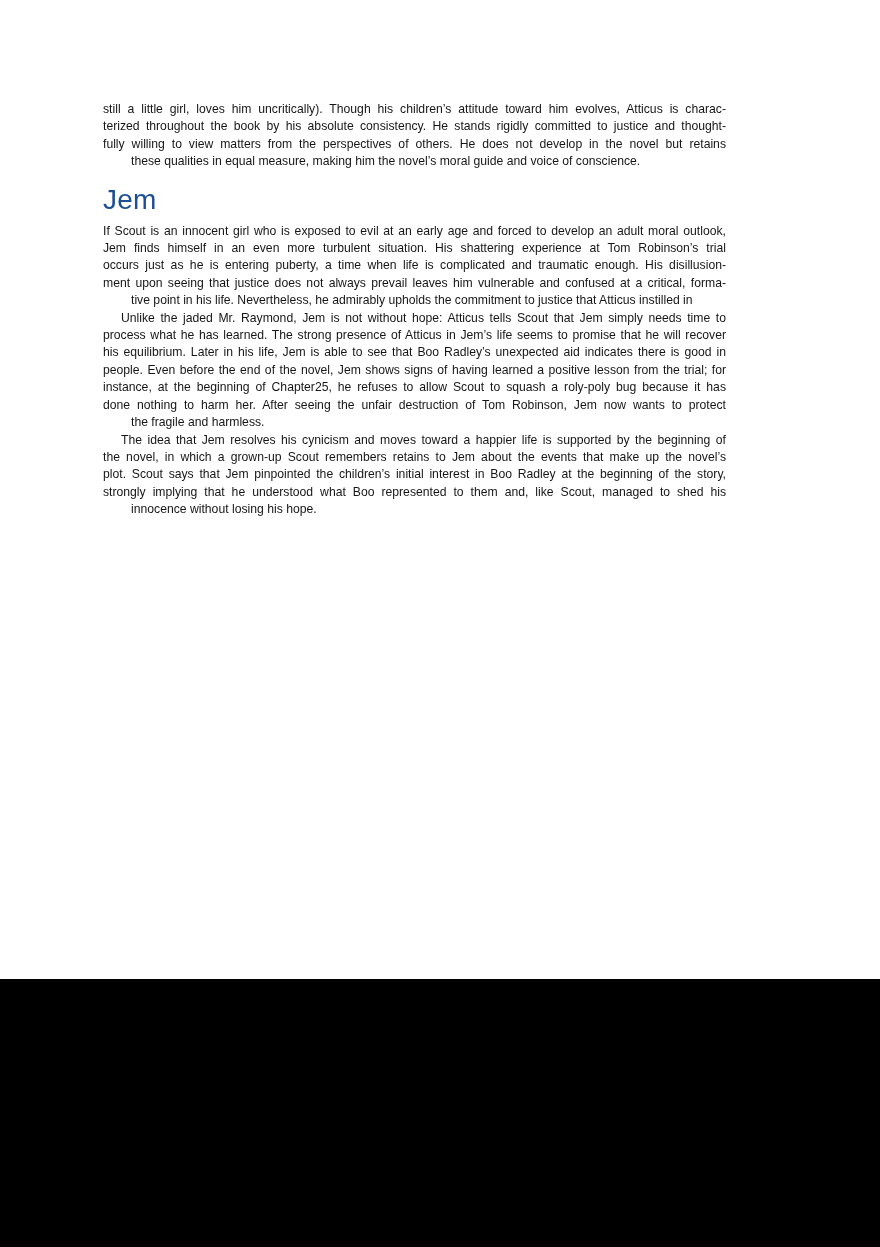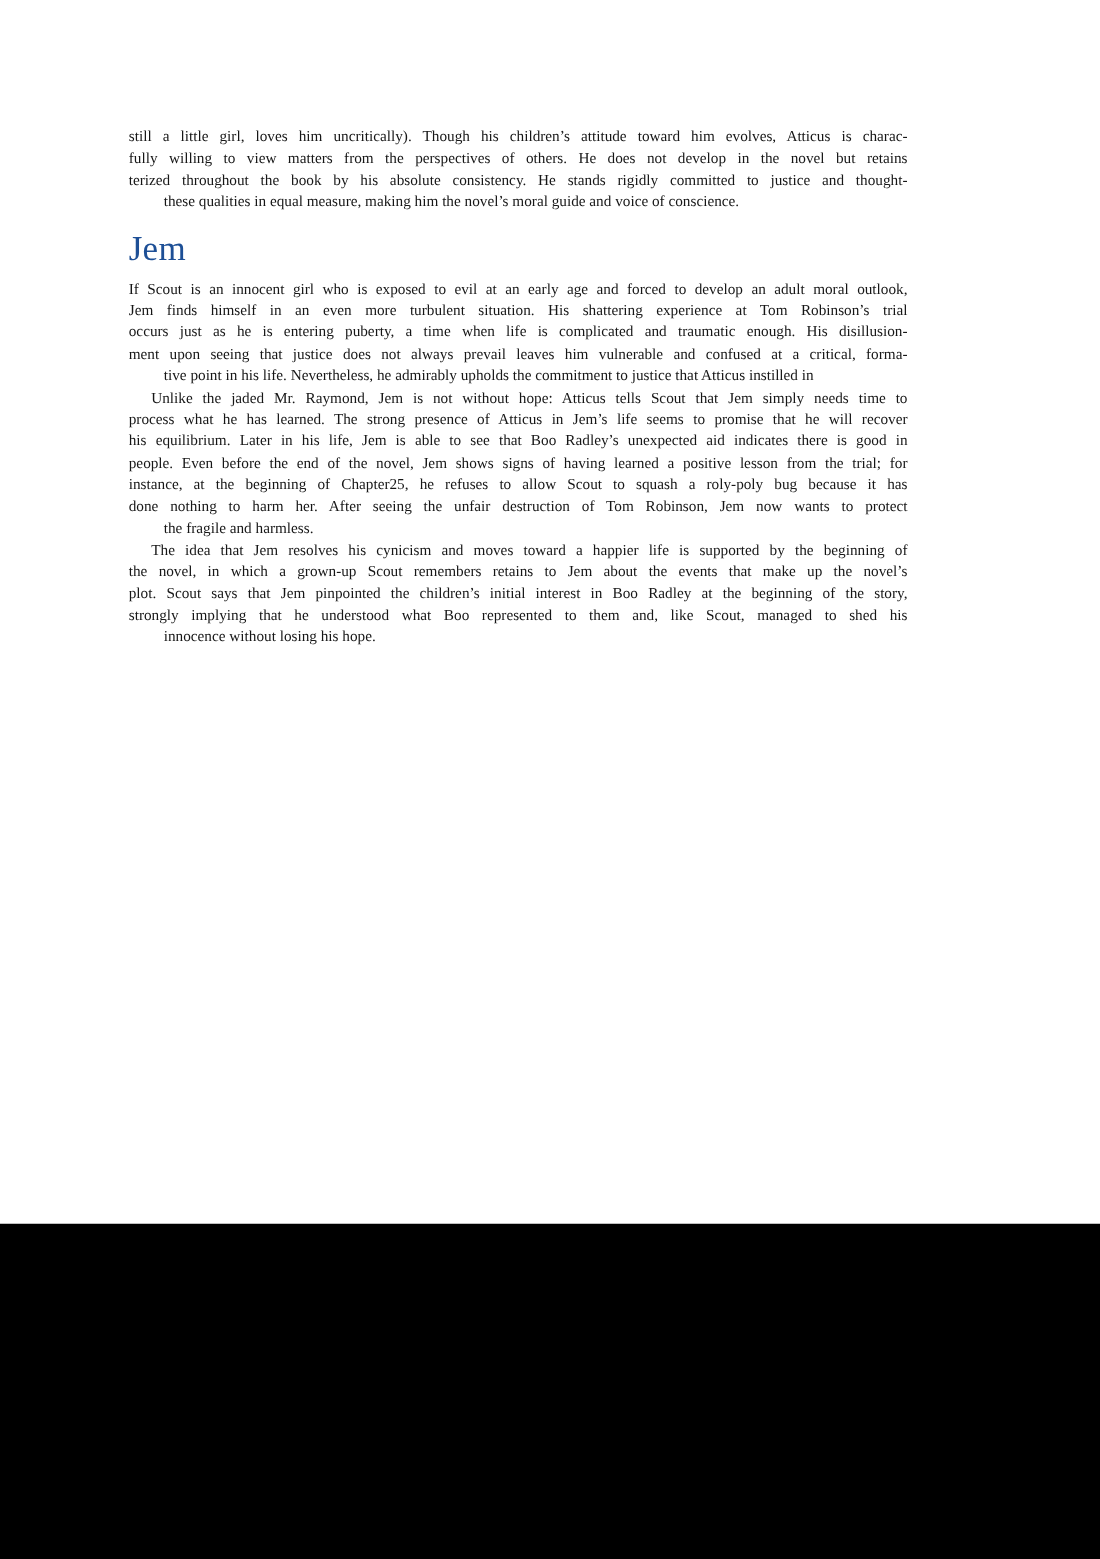--- a/index.html
+++ b/index.html
@@ -6,21 +6,21 @@
     margin: 0;
     padding: 0;
     background: #000;
   }
   .viewport {
     position: relative;
     width: 880px;
     height: 1084px;
     background: #84cc16;
     overflow: hidden;
-    font-family: Liberation Serif, serif;
+    font-family: Liberation Sans, sans-serif;
   }
   .page {
     position: absolute;
     left: 0; top: 0;
     width: 880px;
     height: 1142px;
     background: #ffffff;
   }
   .text-column {
     position: absolute;
@@ -70,22 +70,22 @@
 </style>
 </head>
 <body>
 
 <div class="viewport">
   <div class="page">
     <div class="text-column">
 
       <div class="para">
           <div class="line">still a little girl, loves him uncritically). Though his children’s attitude toward him evolves, Atticus is charac-</div>
+          <div class="line">terized throughout the book by his absolute consistency. He stands rigidly committed to justice and thought-</div>
           <div class="line">fully willing to view matters from the perspectives of others. He does not develop in the novel but retains</div>
-          <div class="line">terized throughout the book by his absolute consistency. He stands rigidly committed to justice and thought-</div>
           <div class="line">these qualities in equal measure, making him the novel’s moral guide and voice of conscience.</div>
         </div>
 
       <h1 class="section-heading" style="color: rgb(29, 79, 150);">Jem</h1>
 
       <div class="para">
           <div class="line">If Scout is an innocent girl who is exposed to evil at an early age and forced to develop an adult moral outlook,</div>
           <div class="line">Jem finds himself in an even more turbulent situation. His shattering experience at Tom Robinson’s trial</div>
           <div class="line">occurs just as he is entering puberty, a time when life is complicated and traumatic enough. His disillusion-</div>
           <div class="line">ment upon seeing that justice does not always prevail leaves him vulnerable and confused at a critical, forma-</div>

